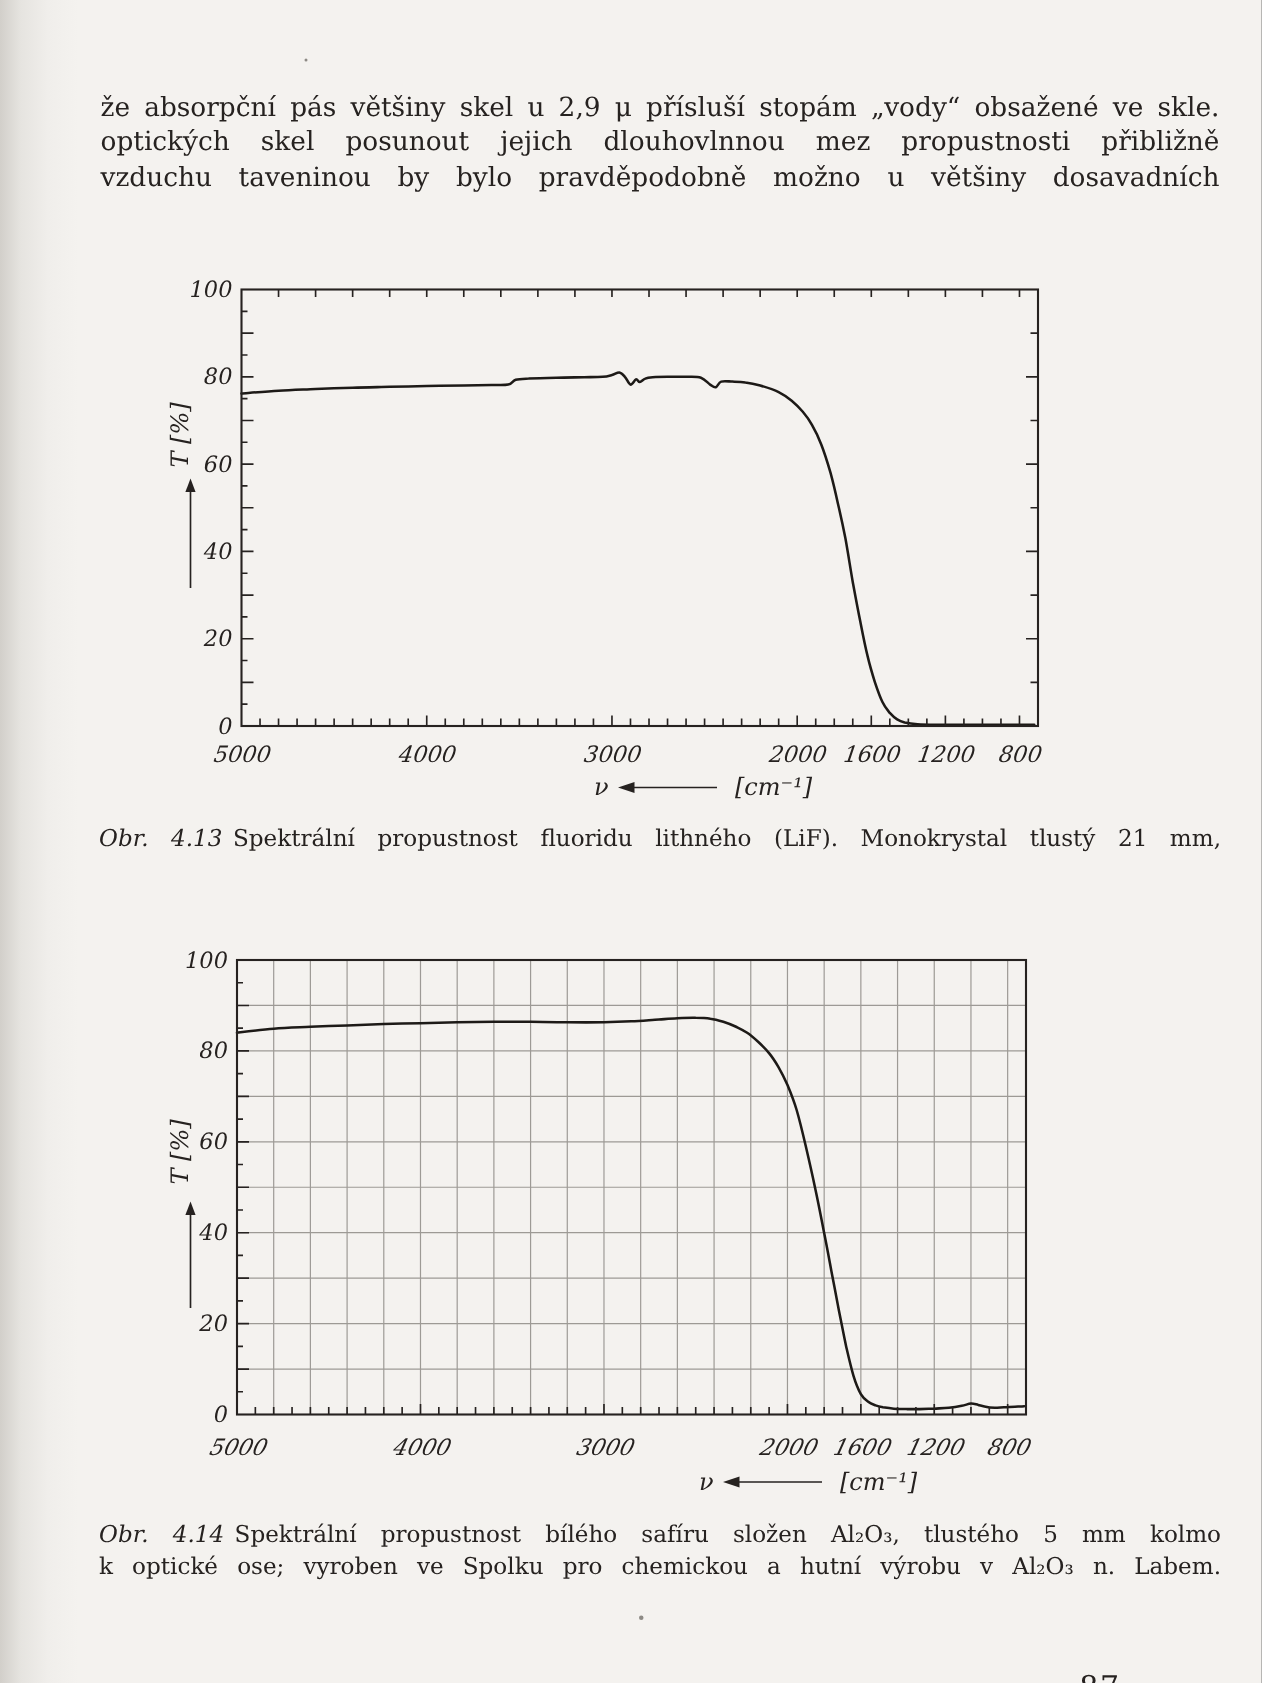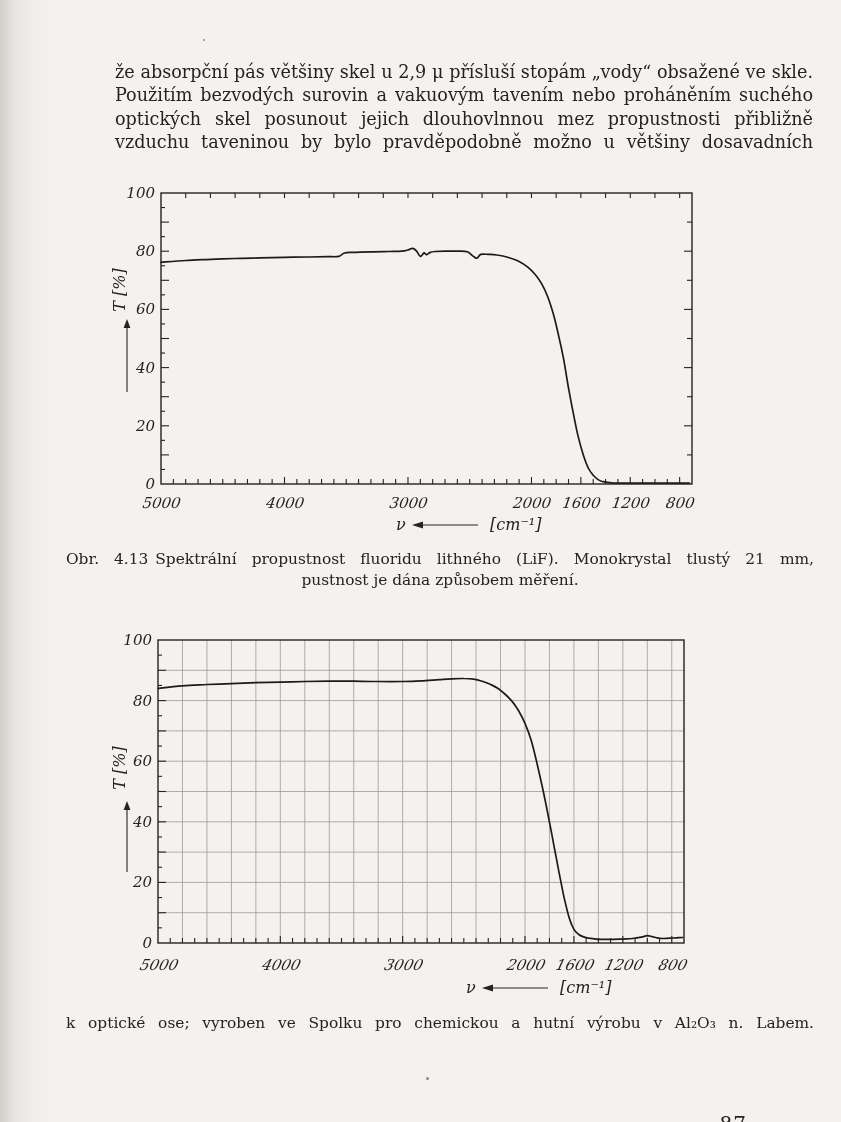--- a/index.html
+++ b/index.html
@@ -17,31 +17,30 @@
     pointer-events:none;
   }
   .para{
     position:absolute;left:67px;top:61px;width:746px;
     font-size:17.6px;line-height:23.4px;
   }
   .para .pline{
     text-align:justify;
     text-align-last:justify;
     white-space:normal;
-    margin-left:48px;
   }
   .caption{
     position:absolute;left:66px;width:748px;
     font-size:15.4px;line-height:20.6px;
   }
   .cap1{top:549px;}
   .cap2{top:1013px;}
   .capline.just{text-align:justify;text-align-last:justify;}
   .capline.center{text-align:center;}
-  .obr{margin-right:7px;}
+  .obr{font-style:italic;margin-right:7px;}
   .chart-svg{position:absolute;}
   #chart1{left:95px;top:178px;}
   #chart2{left:95px;top:625px;}
   .pagenum{
     position:absolute;right:94px;top:1112px;
     font-size:20px;letter-spacing:1px;
   }
   .speck{position:absolute;border-radius:50%;background:#8d8a85;}
   
   text.tick-x, text.tick-y{
@@ -55,21 +54,20 @@
   }
 </style>
 </head>
 <body>
 
 <div class="page">
   <div class="spine-shade"></div>
 
   <div class="para">
     <div class="pline">že absorpční pás většiny skel u 2,9 μ přísluší stopám „vody“ obsažené ve skle.</div>
-    <div class="pline">Použitím bezvodých surovin a vakuovým tavením nebo proháněním suchého</div>
     <div class="pline">optických skel posunout jejich dlouhovlnnou mez propustnosti přibližně</div>
     <div class="pline">vzduchu taveninou by bylo pravděpodobně možno u většiny dosavadních</div>
   </div>
 
   <svg id="chart1" class="chart-svg" width="640" height="362">
       <g>
         <path d="M66.0,84.3C70.1,84.0,82.5,83.0,90.7,82.5C98.9,82.0,107.2,81.7,115.4,81.3C123.6,81.0,131.9,80.7,140.1,80.5C148.3,80.2,156.6,80.1,164.8,79.9C173.0,79.7,181.3,79.5,189.5,79.3C197.7,79.2,207.0,79.1,214.2,79.0C221.4,78.9,227.8,78.8,232.7,78.7C237.6,78.6,241.1,79.0,243.8,78.4C246.5,77.9,246.5,75.9,248.8,75.2C251.0,74.6,252.9,74.6,257.4,74.4C261.9,74.1,269.8,73.9,275.9,73.8C282.1,73.6,289.3,73.6,294.5,73.5C299.6,73.4,303.7,73.4,306.8,73.2C309.9,73.0,311.1,72.5,313.0,72.0C314.8,71.6,316.5,70.1,317.9,70.3C319.4,70.5,320.4,71.8,321.6,73.2C322.9,74.6,324.1,78.1,325.3,78.4C326.6,78.7,328.0,75.2,329.0,74.9C330.1,74.7,330.5,76.8,331.5,76.7C332.5,76.6,333.8,74.9,335.2,74.4C336.6,73.8,337.7,73.7,340.1,73.5C342.6,73.3,346.3,73.2,350.0,73.2C353.7,73.2,358.7,73.1,362.4,73.2C366.1,73.3,369.6,72.9,372.3,73.8C374.9,74.7,376.8,77.4,378.4,78.4C380.1,79.5,380.9,80.5,382.1,80.2C383.4,79.8,384.0,77.0,385.8,76.4C387.7,75.8,390.6,76.3,393.2,76.4C395.9,76.5,398.8,76.5,401.9,77.0C405.0,77.4,408.1,78.0,411.8,79.0C415.5,80.1,420.6,81.7,424.1,83.4C427.6,85.1,430.1,87.0,432.8,89.2C435.4,91.4,437.9,93.8,440.2,96.5C442.4,99.1,444.3,101.6,446.3,105.2C448.4,108.8,450.5,113.0,452.5,118.3C454.6,123.6,456.8,130.7,458.7,137.2C460.5,143.8,462.0,150.3,463.6,157.6C465.3,164.9,466.9,172.1,468.6,180.9C470.2,189.6,471.9,200.8,473.5,210.0C475.2,219.2,476.8,227.9,478.5,236.2C480.1,244.4,481.7,252.7,483.4,259.4C485.0,266.2,486.7,271.8,488.3,276.9C490.0,282.0,491.6,286.6,493.3,290.0C494.9,293.4,496.6,295.3,498.2,297.3C499.9,299.2,501.5,300.6,503.1,301.6C504.8,302.7,505.8,303.1,508.1,303.7C510.4,304.2,513.2,304.6,516.7,304.8C520.2,305.1,523.9,305.1,529.1,305.1C534.2,305.2,541.4,305.1,547.6,305.1C553.8,305.1,560.0,305.1,566.1,305.1C572.3,305.1,579.9,305.1,584.7,305.1C589.4,305.1,592.9,305.1,594.5,305.1" fill="none" stroke="#1d1a17" stroke-width="1.7" stroke-linecap="round"></path>
       </g>
       <rect x="66" y="15" width="531" height="291" fill="none" stroke="#262220" stroke-width="1.4"></rect>
       <g stroke="#262220" stroke-width="1.1">
@@ -190,21 +188,20 @@
       <g>
         <text class="nu" x="301" y="352">ν</text>
         <line x1="323" y1="347" x2="383" y2="347" stroke="#262220" stroke-width="1.1"></line>
         <polygon points="317,347 328,343.4 328,350.6" fill="#262220"></polygon>
         <text class="axis-unit" x="395" y="352">[cm⁻¹]</text>
       </g>
     </svg>
 
   <div class="caption cap1">
     <div class="capline just"><span class="obr">Obr. 4.13</span><span>Spektrální propustnost fluoridu lithného (LiF). Monokrystal tlustý 21 mm,</span></div>
-    <div class="capline center">pustnost je dána způsobem měření.</div>
   </div>
 
   <svg id="chart2" class="chart-svg" width="640" height="382">
       <g stroke="#57534d" stroke-width="0.8" opacity="0.55">
         <line x1="87.46511627906978" y1="15" x2="87.46511627906978" y2="318"></line>
         <line x1="111.93023255813954" y1="15" x2="111.93023255813954" y2="318"></line>
         <line x1="136.3953488372093" y1="15" x2="136.3953488372093" y2="318"></line>
         <line x1="160.86046511627907" y1="15" x2="160.86046511627907" y2="318"></line>
         <line x1="185.32558139534882" y1="15" x2="185.32558139534882" y2="318"></line>
         <line x1="209.7906976744186" y1="15" x2="209.7906976744186" y2="318"></line>
@@ -324,20 +321,21 @@
       </g>
       <g>
         <text class="nu" x="371" y="368">ν</text>
         <line x1="393" y1="363" x2="453" y2="363" stroke="#262220" stroke-width="1.1"></line>
         <polygon points="387,363 398,359.4 398,366.6" fill="#262220"></polygon>
         <text class="axis-unit" x="465" y="368">[cm⁻¹]</text>
       </g>
     </svg>
 
   <div class="caption cap2">
+    <div class="capline just"><span class="obr">Obr. 4.14</span><span>Spektrální propustnost bílého safíru složen Al₂O₃, tlustého 5 mm kolmo</span></div>
     <div class="capline just">k optické ose; vyroben ve Spolku pro chemickou a hutní výrobu v Al₂O₃ n. Labem.</div>
   </div>
 
   <div class="pagenum">87</div>
 
   <div class="speck" style="left:426px;top:1077px;width:3px;height:3px;"></div>
   <div class="speck" style="left:203px;top:39px;width:2px;height:2px;"></div>
 </div>
 
 </body></html>

